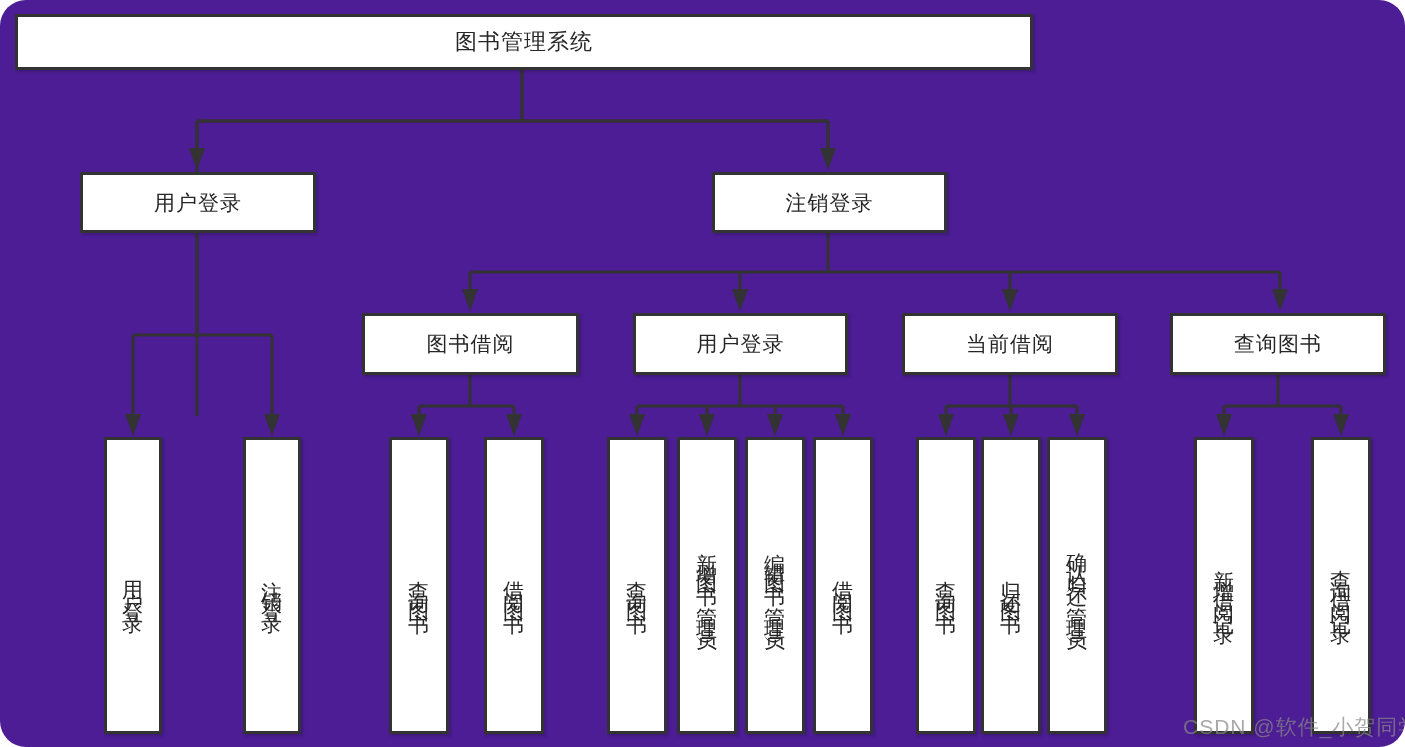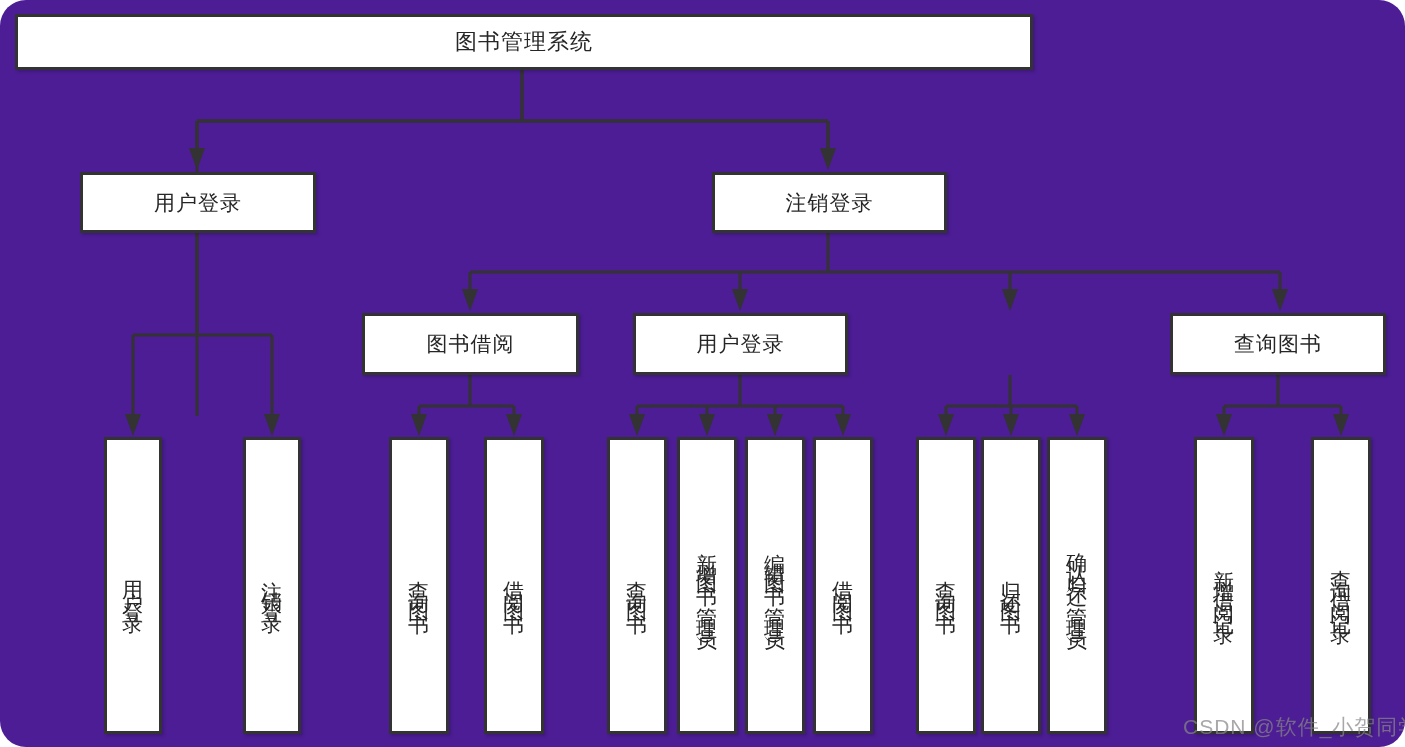--- a/index.html
+++ b/index.html
@@ -157,20 +157,21 @@
     </g>
   </svg>
 
   <div class="node root" style="left:15px; top:14px; width:1012px; height:50px;">图书管理系统</div>
 
   <div class="node" style="left:80px; top:172px; width:230px; height:55px;">用户登录</div>
   <div class="node" style="left:712px; top:172px; width:229px; height:55px;">注销登录</div>
 
   <div class="node" style="left:362px; top:313px; width:211px; height:56px;">图书借阅</div>
   <div class="node" style="left:633px; top:313px; width:209px; height:56px;">用户登录</div>
+  <div class="node" style="left:902px; top:313px; width:210px; height:56px;">当前借阅</div>
   <div class="node" style="left:1170px; top:313px; width:210px; height:56px;">查询图书</div>
 
   <div class="leaf w58" style="left:104px;">
     <span>用户登录</span>
   </div>
   <div class="leaf w58" style="left:243px;">
     <span>注销登录</span>
   </div>
 
   <div class="leaf w60" style="left:389px;">

